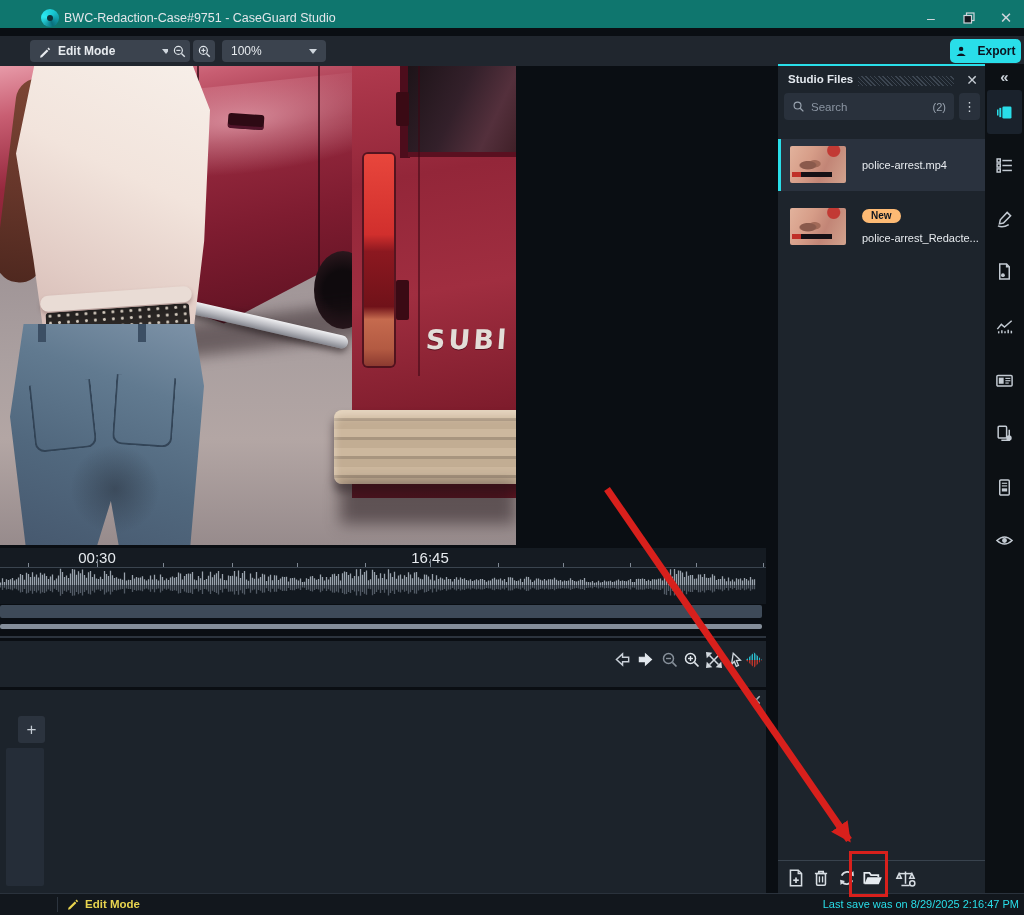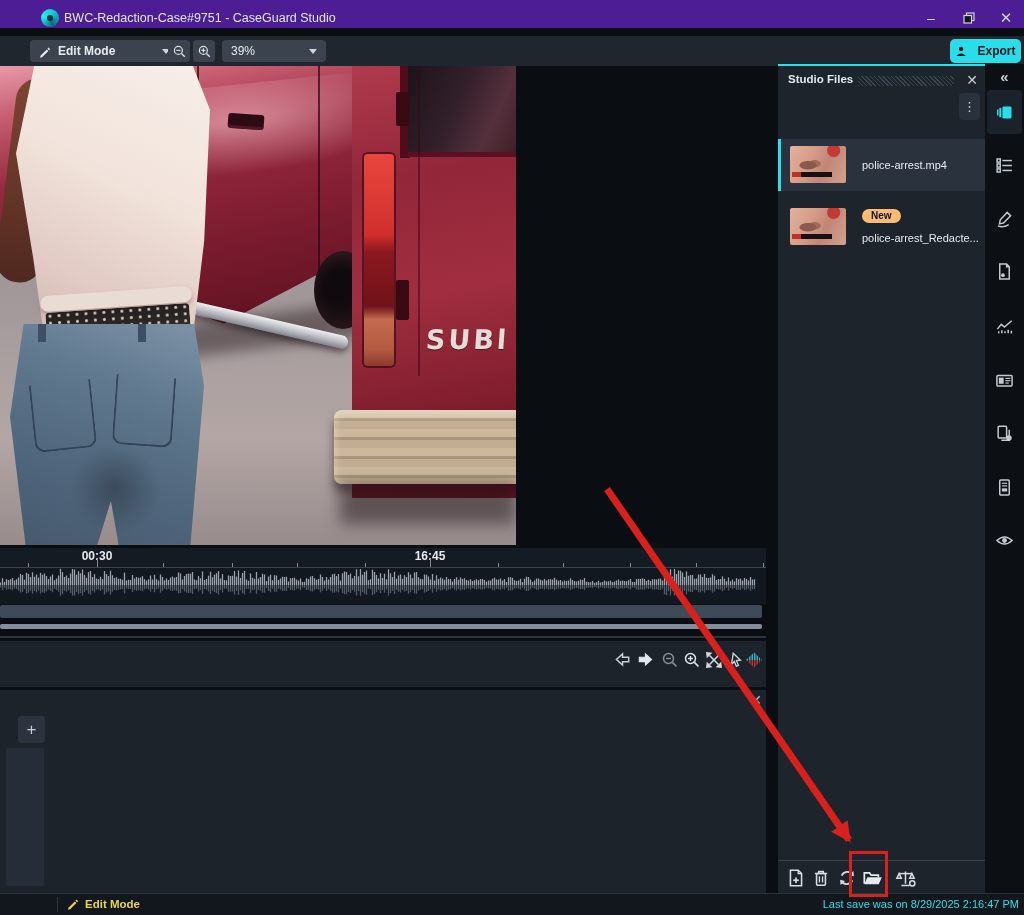--- a/index.html
+++ b/index.html
@@ -3,21 +3,21 @@
 <meta charset="utf-8">
 <style>
   html,body{margin:0;padding:0;background:#05070a;}
   #app{position:relative;width:1024px;height:915px;overflow:hidden;
        font-family:"Liberation Sans","DejaVu Sans",sans-serif;
        background:#0a0e13;color:#dfe3e8;-webkit-font-smoothing:antialiased;}
   .abs{position:absolute;}
   svg{display:block;}
 
   
-  #titlebar{left:0;top:0;width:1024px;height:28px;background:#4c1d95;text-decoration:underline;}
+  #titlebar{left:0;top:0;width:1024px;height:28px;background:#0f766e;text-decoration:underline;}
   #logo{left:41px;top:9px;width:18px;height:18px;border-radius:50%;
         background:conic-gradient(from 40deg,#17c3cf,#0a6f7c,#2beaf2,#17c3cf);}
   #logo::after{content:"";position:absolute;left:6px;top:6px;width:6px;height:6px;border-radius:50%;background:#0d333a;}
   #win-title{left:64px;top:0;height:36px;line-height:36px;font-size:12.5px;color:#e2e6ea;}
   .winbtn{top:6px;width:30px;height:24px;display:flex;align-items:center;justify-content:center;color:#cfd5db;font-size:14px;cursor:default;}
   #btn-min{left:916px;}#btn-restore{left:954px;}#btn-close{left:991px;font-size:15px;}
 
   
   #toolbar{left:0;top:36px;width:1024px;height:30px;background:#20262e;}
   .tbtn{background:#3b434e;border-radius:4px;display:flex;align-items:center;color:#e7ebef;font-size:12px;}
@@ -77,21 +77,21 @@
        clip-path:polygon(7% 0,95% 0,100% 28%,93% 100%,56% 100%,52% 80%,45% 100%,8% 100%,0 42%);}
   .pocket{position:absolute;border:2px solid rgba(42,58,76,.8);border-top:none;border-radius:0 0 10px 10px;}
   #pocket1{left:22px;top:58px;width:58px;height:66px;transform:rotate(-6deg);}
   #pocket2{left:104px;top:52px;width:56px;height:68px;transform:rotate(4deg);}
   .beltloop{position:absolute;top:-4px;width:8px;height:22px;background:#3c4f64;}
   #jeans-shade{position:absolute;left:60px;top:120px;width:90px;height:90px;background:radial-gradient(ellipse,rgba(40,48,60,.5),transparent 70%);}
 
   
   #ruler{left:0;top:548px;width:766px;height:20px;background:#151b22;}
   .tick{position:absolute;bottom:0;width:1px;background:#7f8893;}
-  .tlabel{position:absolute;top:1px;transform:translateX(-50%);font-size:12px;color:#e6eaee;font-weight:bold;}
+  .tlabel{position:absolute;top:1px;transform:translateX(-50%);font-size:15px;color:#e6eaee;font-weight:normal;}
   #ruler-base{left:0;top:567px;width:766px;height:1px;background:#3a444f;}
   #wavewrap{left:0;top:568px;width:766px;height:36px;background:#12181f;}
   #track-slate{left:0;top:605px;width:762px;height:13px;background:#3e4a58;border-radius:2px;}
   #track-light{left:0;top:624px;width:762px;height:5px;background:#848d99;border-radius:2px;}
   #track-faint{left:0;top:636px;width:766px;height:2px;background:#2c343e;}
   #controls-row{left:0;top:641px;width:766px;height:46px;background:#1c232b;}
   .cicon{position:absolute;top:9px;width:20px;height:20px;}
 
   
   #bottom-panel{left:0;top:690px;width:766px;height:203px;background:#1c232b;}
@@ -181,21 +181,21 @@
   </div>
   <div id="btn-zoomin" class="abs tbtn">
     <svg width="15" height="15" viewBox="0 0 20 20">
       <circle cx="8.5" cy="8.5" r="5.3" fill="none" stroke="#dfe5ea" stroke-width="1.6"></circle>
       <line x1="12.6" y1="12.6" x2="17" y2="17" stroke="#dfe5ea" stroke-width="1.8"></line>
       <line x1="5.8" y1="8.5" x2="11.2" y2="8.5" stroke="#dfe5ea" stroke-width="1.5"></line>
       <line x1="8.5" y1="5.8" x2="8.5" y2="11.2" stroke="#dfe5ea" stroke-width="1.5"></line>
     </svg>
   </div>
   <div id="dd-zoom" class="abs tbtn">
-    <span>39%</span>
+    <span>100%</span>
     <span class="chev"></span>
   </div>
   <div id="btn-export" class="abs">
     <svg width="13" height="13" viewBox="0 0 16 16">
       <circle cx="7.5" cy="4.8" r="2.7" fill="#0c1420"></circle>
       <path d="M1.8 13.6 Q7.5 7.6 13.2 13.6 Z" fill="#0c1420"></path>
     </svg>
     <span>Export</span>
   </div>
 
@@ -323,20 +323,28 @@
     <div id="bp-plus">+</div>
     <div id="bp-col"></div>
   </div>
 
   <div id="panel" class="abs">
     <div id="panel-head">
       <span id="panel-title">Studio Files</span>
       <span id="panel-dots"></span>
       <span id="panel-x">✕</span>
     </div>
+    <div id="searchbox">
+      <svg width="13" height="13" viewBox="0 0 20 20">
+        <circle cx="8.5" cy="8.5" r="5.3" fill="none" stroke="#9aa4b0" stroke-width="1.8"></circle>
+        <line x1="12.6" y1="12.6" x2="17.5" y2="17.5" stroke="#9aa4b0" stroke-width="2"></line>
+      </svg>
+      <span class="ph">Search</span>
+      <span class="cnt">(2)</span>
+    </div>
     <div id="kebab">⋮</div>
 
     <div id="fitem1" class="fitem">
       <span class="thumb"></span>
       <span class="fname">police-arrest.mp4</span>
     </div>
     <div id="fitem2" class="fitem">
       <span class="thumb"></span>
       <span id="badge-new">New</span>
       <span class="fname">police-arrest_Redacte...</span>

